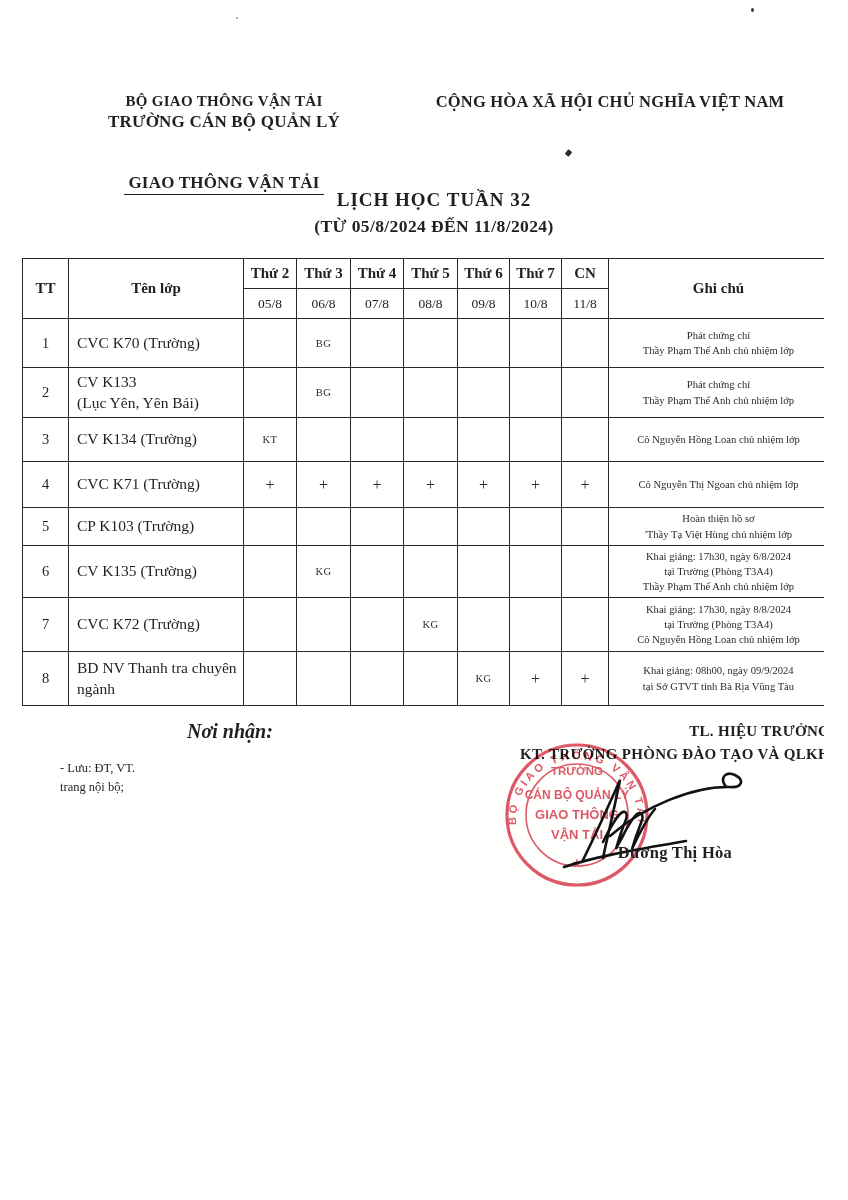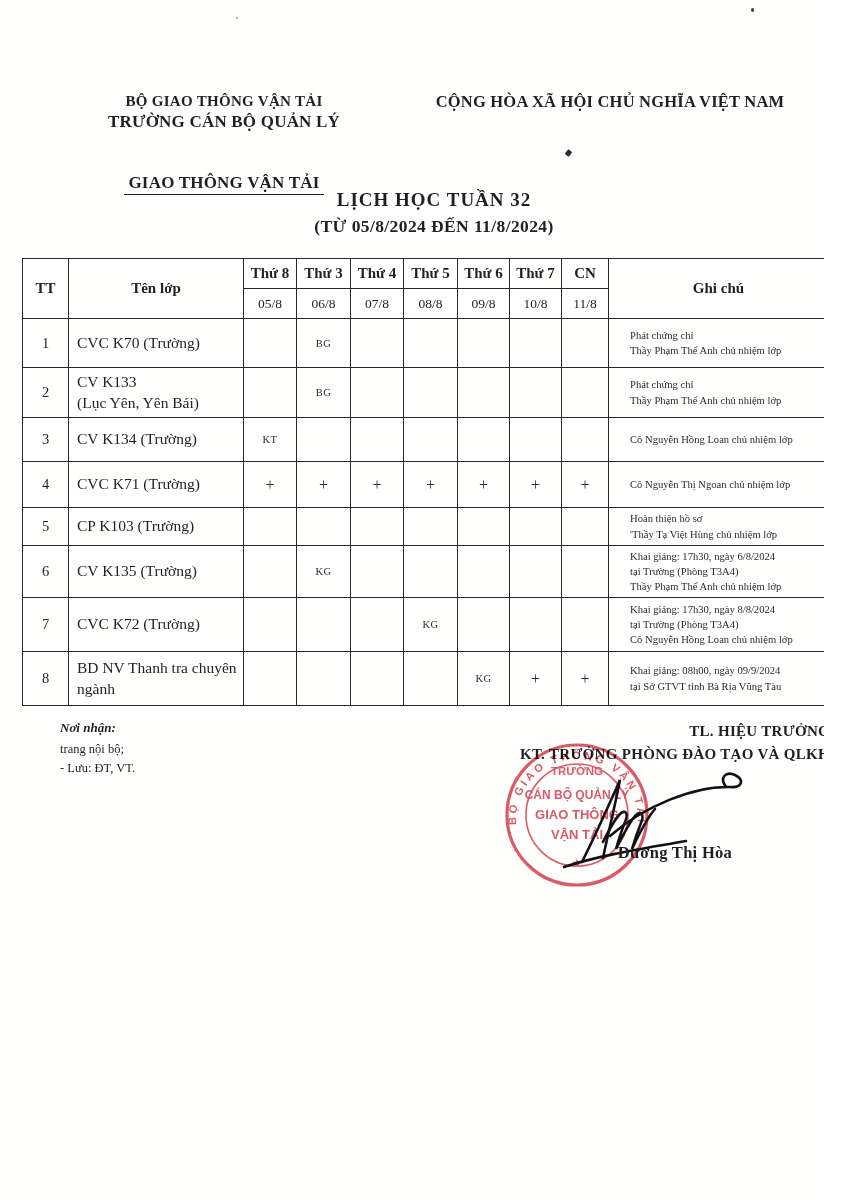--- a/index.html
+++ b/index.html
@@ -28,25 +28,25 @@
   
   table.sched { position:absolute; left:22px; top:258px; width:806px; border-collapse:collapse; table-layout:fixed; }
   table.sched th, table.sched td { border:1.6px solid #27272b; overflow:hidden; }
   table.sched thead th { font-weight:bold; font-size:15px; text-align:center; }
   table.sched thead .date-row td { font-weight:normal; font-size:13.5px; text-align:center; }
   tr.hrow1 { height:30px; } tr.hrow2 { height:30px; }
   .c-tt { text-align:center; font-size:14.5px; }
   .c-name { font-size:15.5px; text-align:left; padding-left:8px; line-height:1.35; }
   .c-mark { text-align:center; font-size:10.5px; letter-spacing:.5px; color:#2b2b30; }
   .c-mark.plus { font-size:16px; font-weight:normal; letter-spacing:0; }
-  .c-note { font-size:10.6px; line-height:1.42; color:#2a2a2e; padding:2px 21px;margin-top:41px; }
+  .c-note { text-align:center; font-size:10.6px; line-height:1.42; color:#2a2a2e; padding:2px 6px;margin-top:41px; }
 
   
   .recipients { position:absolute; left:60px; top:720px; width:340px; }
-  .recipients .rt { font-size:13px; font-weight:bold; font-style:italic; margin-bottom:4px; }
+  .recipients .rt { font-size:20px; font-weight:bold; font-style:italic; margin-bottom:16px;text-align:center; }
   .recipients .rl { font-size:12.5px; line-height:1.5; }
 
   .sig-block { position:absolute; left:438px; top:720px; width:392px; text-align:right; line-height:1.5; z-index:2; }
   .sig-block .s1 { font-size:15px; font-weight:bold; letter-spacing:.3px; }
   .sig-name { position:absolute; left:560px; top:843px; width:230px; text-align:center;
               font-size:16.5px; font-weight:bold; letter-spacing:.3px; z-index:4; }
 
   .stamp { position:absolute; left:503px; top:741px; width:148px; height:148px; z-index:3;
            mix-blend-mode:multiply; opacity:.9; }
   .stamp text { font-family:"Liberation Sans", sans-serif; font-weight:bold; }
@@ -90,21 +90,21 @@
       <col style="width:54px">
         <col style="width:52px">
         <col style="width:52px">
         <col style="width:47px">
       <col style="width:220px">
     </colgroup>
     <thead>
       <tr class="hrow1">
         <th rowspan="2">TT</th>
         <th rowspan="2">Tên lớp</th>
-        <th>Thứ 8</th>
+        <th>Thứ 2</th>
         <th>Thứ 3</th>
         <th>Thứ 4</th>
         <th>Thứ 5</th>
         <th>Thứ 6</th>
         <th>Thứ 7</th>
         <th>CN</th>
         <th rowspan="2">Ghi chú</th>
       </tr>
       <tr class="hrow2 date-row">
         <td>05/8</td>
@@ -253,22 +253,22 @@
           <td class="c-note">
             <div>Khai giảng:  08h00, ngày 09/9/2024</div>
             <div>tại Sở GTVT tỉnh Bà Rịa Vũng Tàu</div>
           </td>
         </tr>
       </tbody>
   </table>
 
   <div class="recipients">
     <div class="rt">Nơi nhận:</div>
+    <div class="rl">- Lưu: ĐT, VT.</div>
     <div class="rl">trang nội bộ;</div>
-    <div class="rl">- Lưu: ĐT, VT.</div>
   </div>
 
   <div class="sig-block">
     <div class="s1">TL. HIỆU TRƯỞNG</div>
     <div class="s1">KT. TRƯỞNG PHÒNG ĐÀO TẠO VÀ QLKH</div>
   </div>
 
   <svg class="stamp" viewBox="0 0 148 148">
     <defs>
       <path id="ringPath" d="M 16,98 A 61,61 0 1 1 132,98" fill="none"></path>

